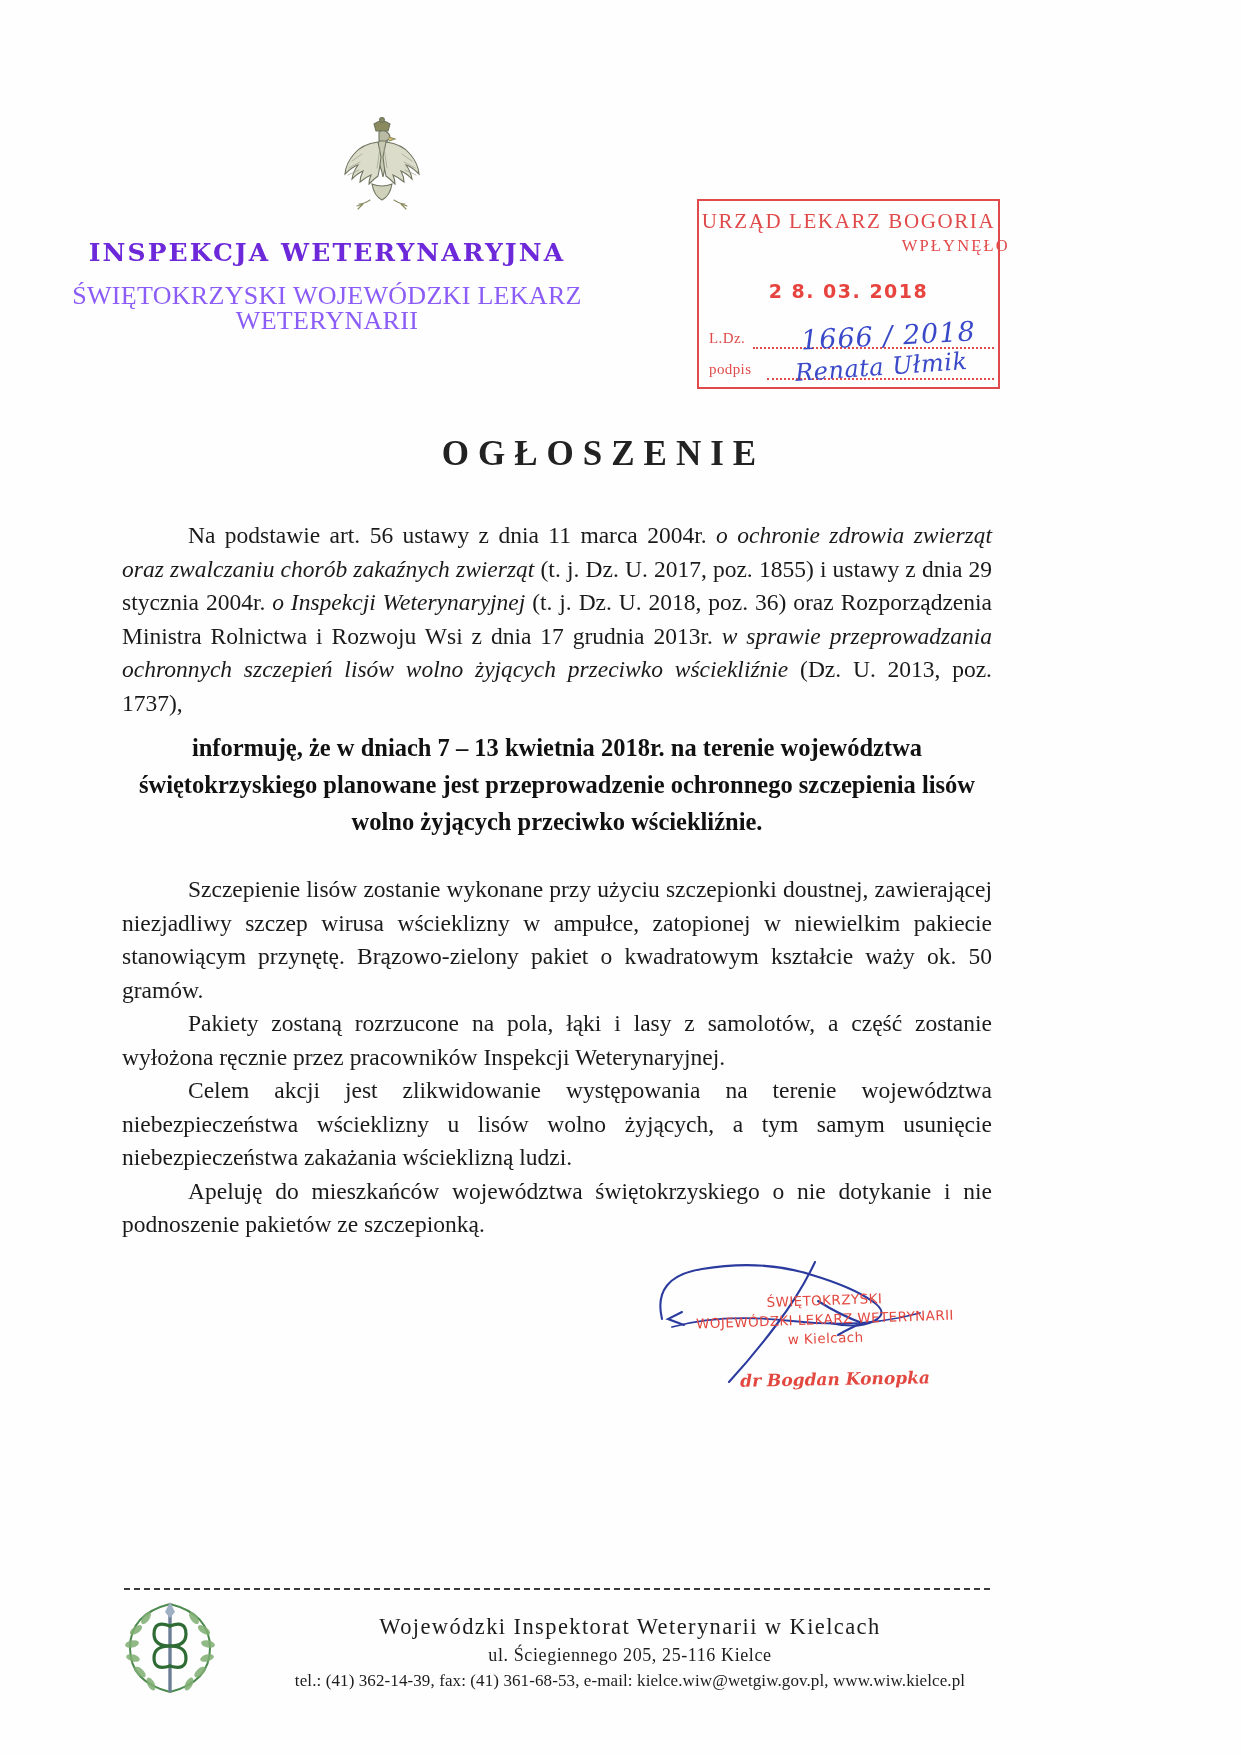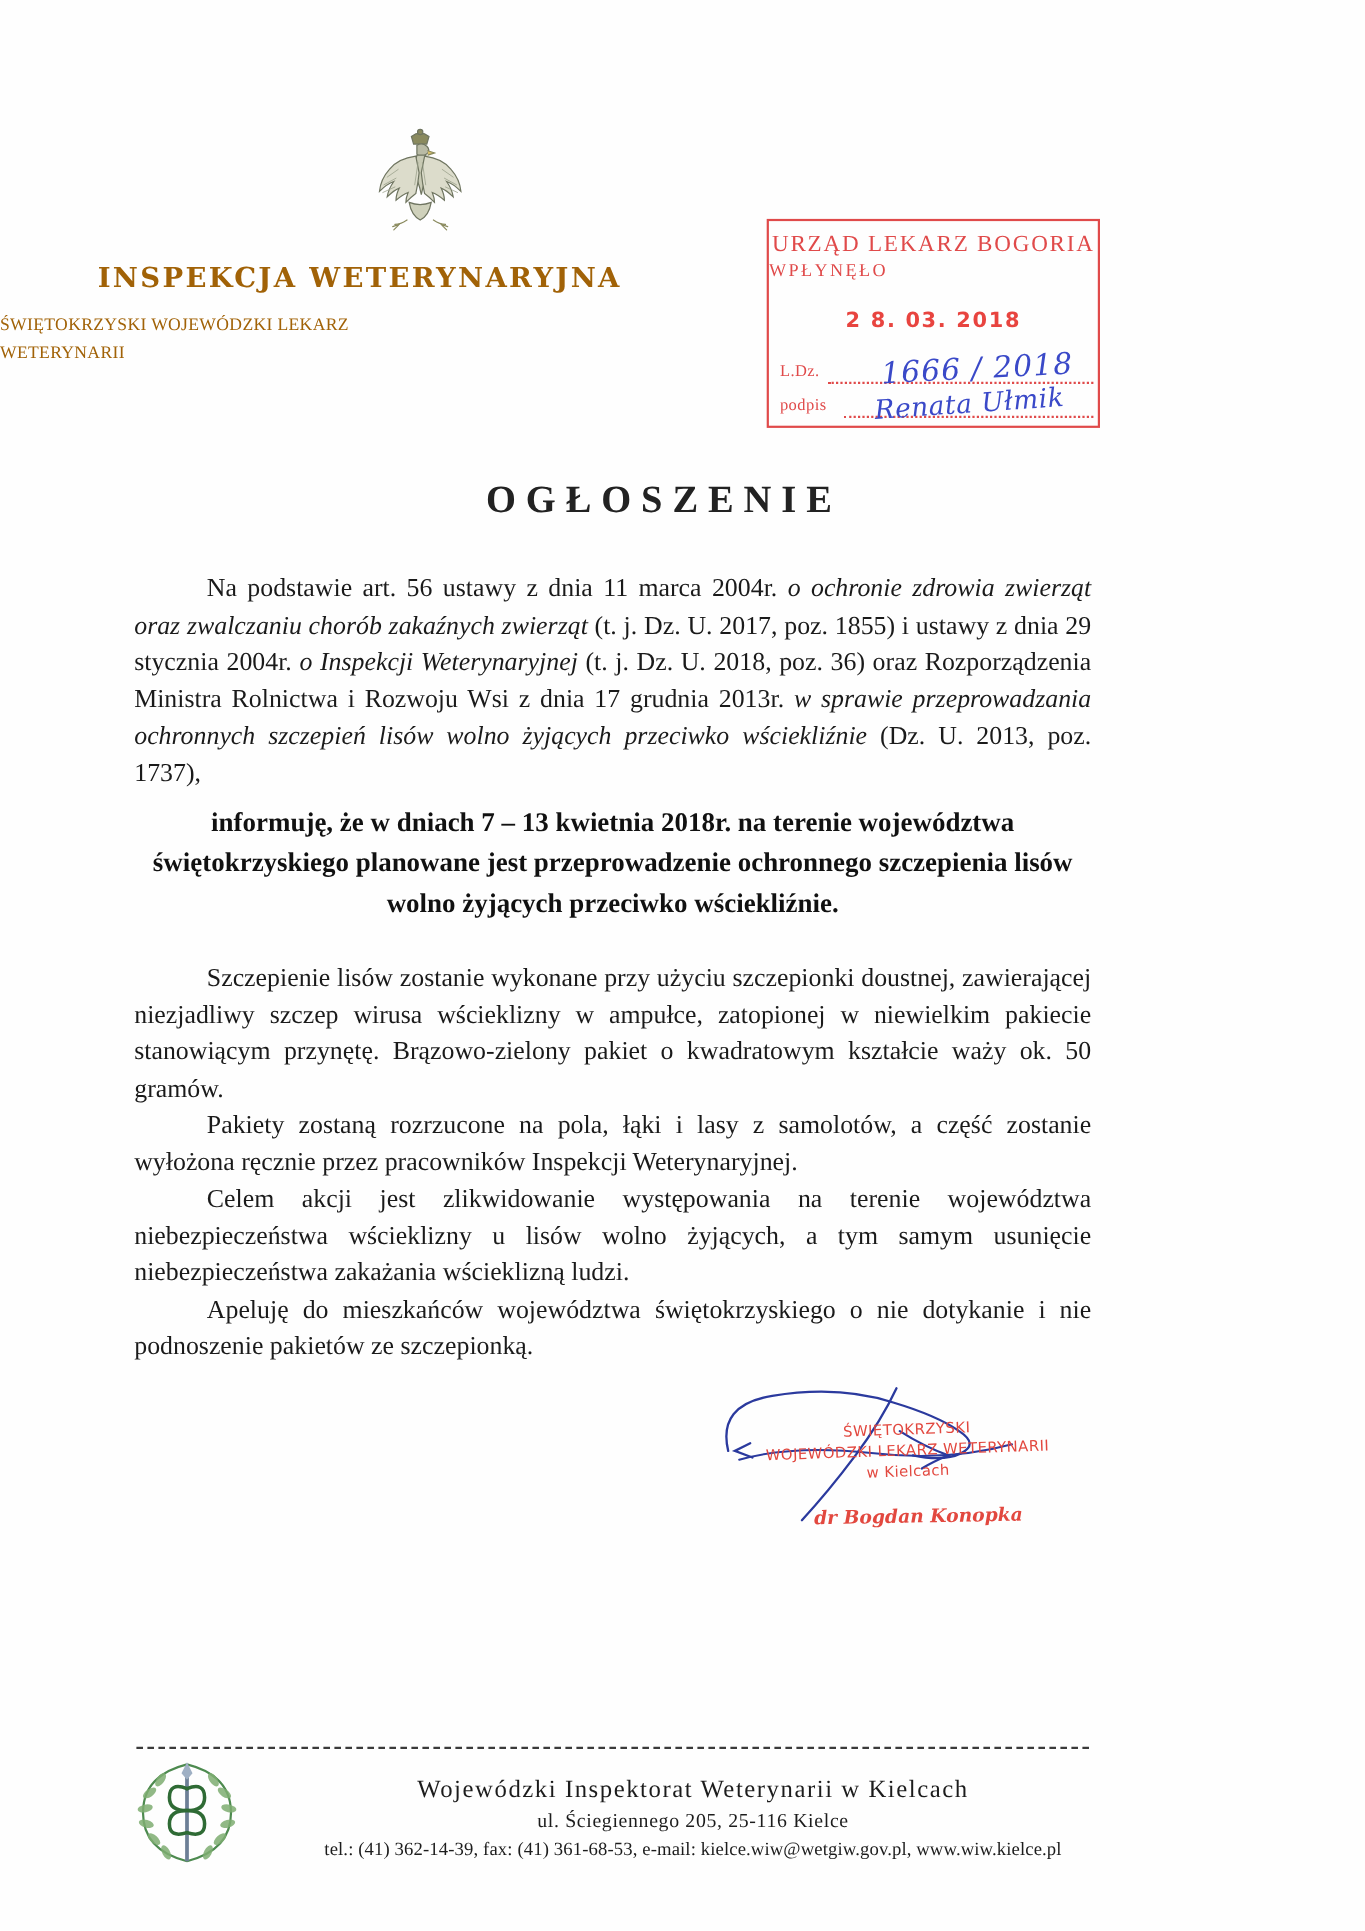--- a/index.html
+++ b/index.html
@@ -30,32 +30,33 @@
   .org-title {
     position: absolute;
     left: 0px;
     top: 238px;
     width: 654px;
     text-align: center;
     font-family: "DejaVu Serif", serif;
     font-weight: bold;
     font-size: 25px;
     letter-spacing: 2.1px;
-    color: #a16207;
+    color: #6d28d9;
   }
   .org-sub {
     position: absolute;
     left: 0px;
     top: 283px;
     width: 654px;
-    font-family: "Liberation Serif", serif;
-    font-size: 16px;
+    text-align: center;
+    font-family: "Liberation Serif", serif;
+    font-size: 26px;
     line-height: 25px;
     letter-spacing: 0.3px;
-    color: #a16207;
+    color: #8b5cf6;
   }
 
   
   .stamp {
     position: absolute;
     left: 697px;
     top: 199px;
     width: 303px;
     height: 190px;
     border: 2px solid #e04a4a;
@@ -65,22 +66,22 @@
   .stamp-line1 {
     position: absolute;
     left: 0; top: 8px; width: 100%;
     text-align: center;
     font-family: "Liberation Serif", serif;
     font-size: 21px;
     letter-spacing: 1.6px;
   }
   .stamp-line2 {
     position: absolute;
-    left: 0; top: 35px; width: 100%;
-    text-align: left;
+    left: 12px; top: 35px; width: 100%;
+    text-align: right;
     font-family: "Liberation Serif", serif;
     font-size: 16.5px;
     letter-spacing: 2.2px;
   }
   .stamp-date {
     position: absolute;
     left: 0; top: 79px; width: 100%;
     text-align: center;
     font-family: "DejaVu Sans", sans-serif;
     font-weight: bold;

